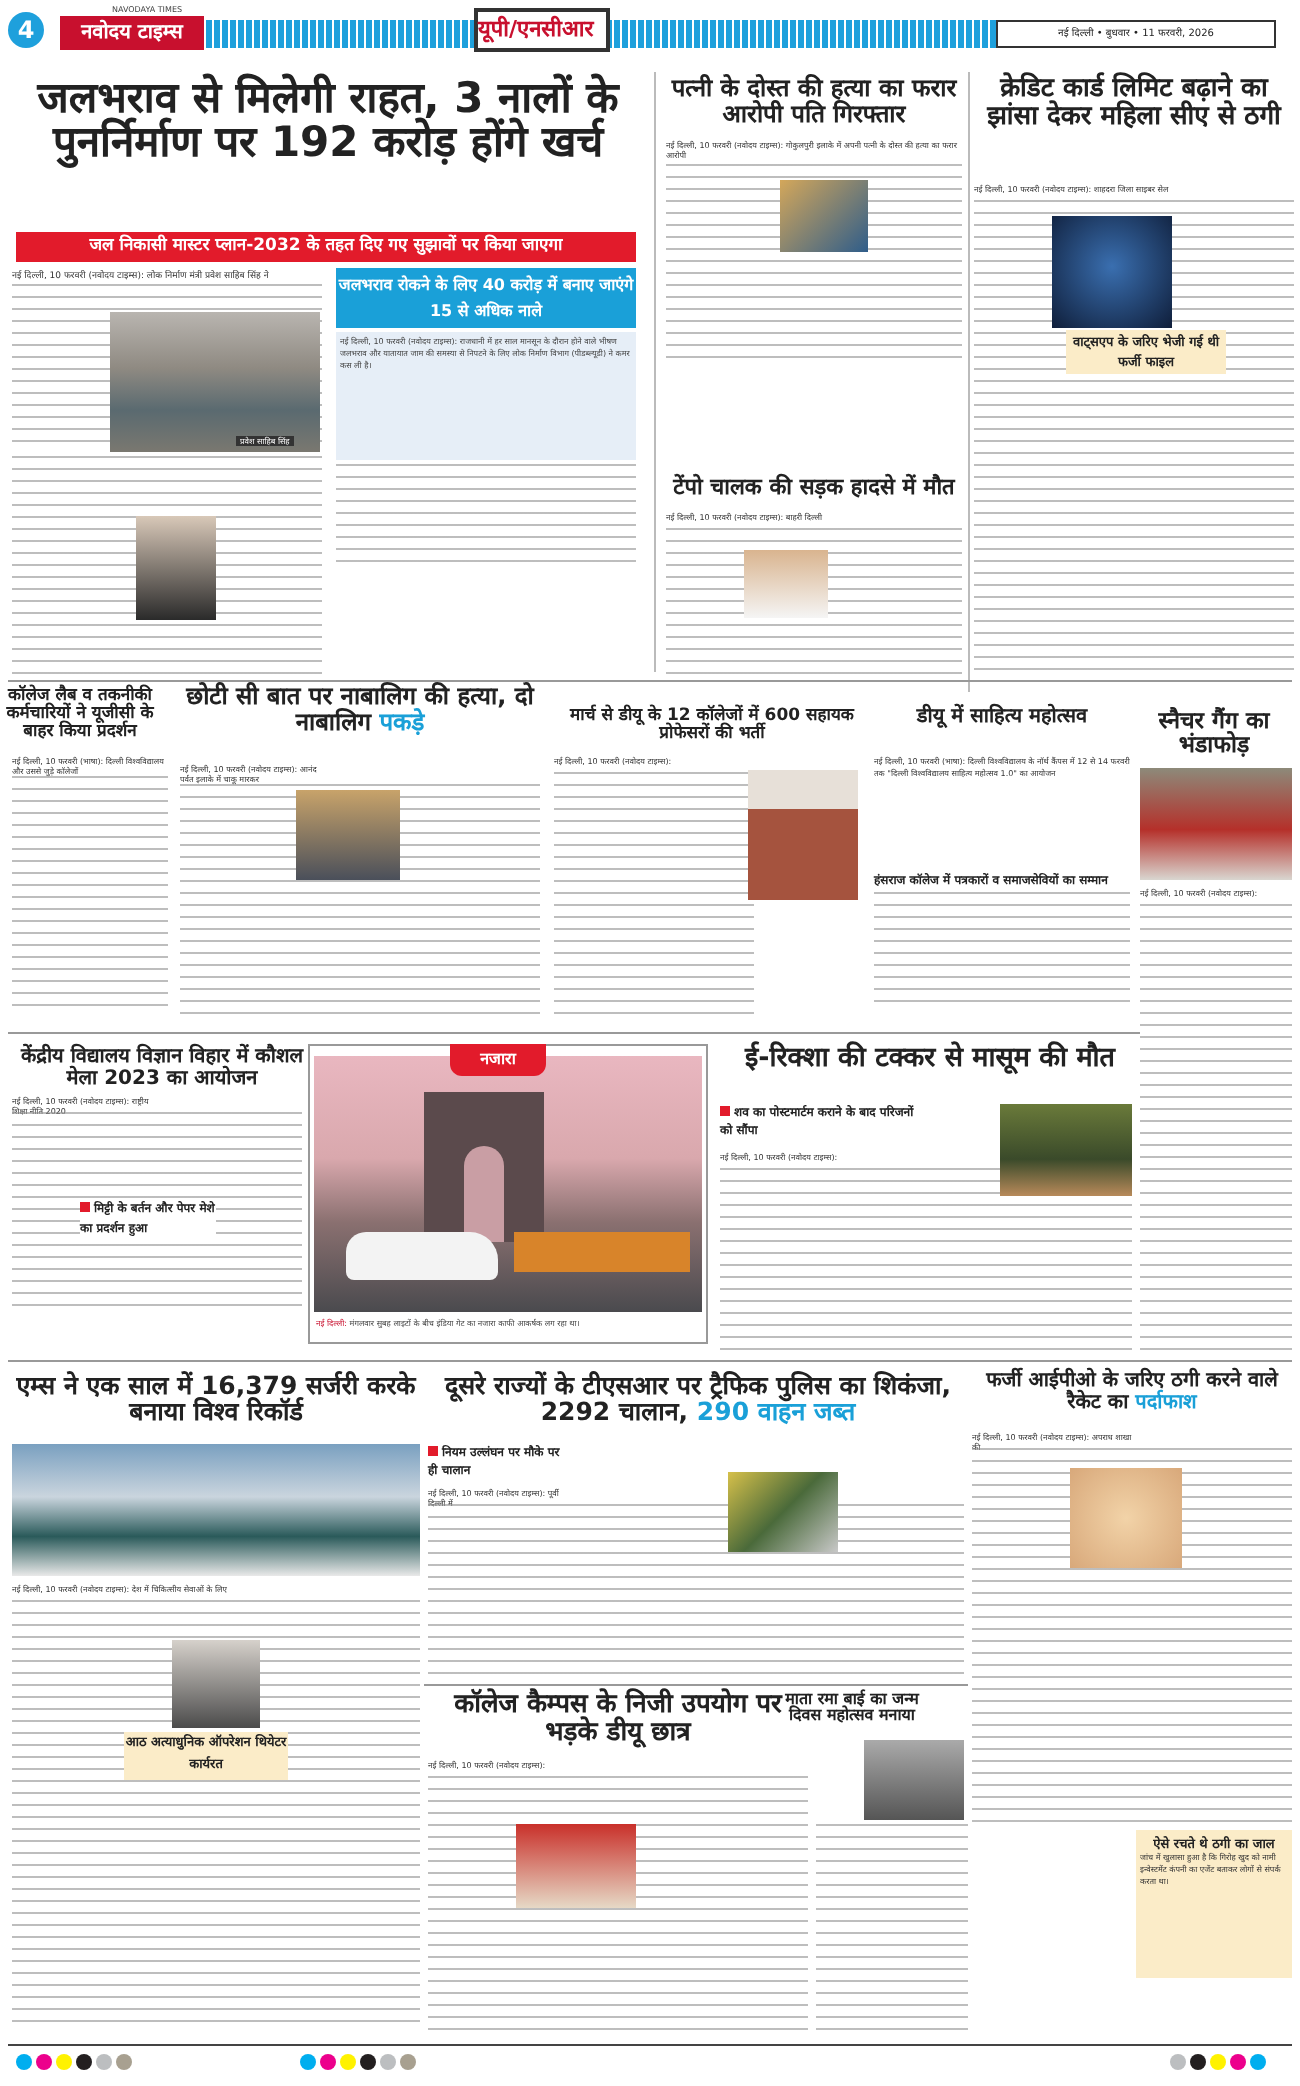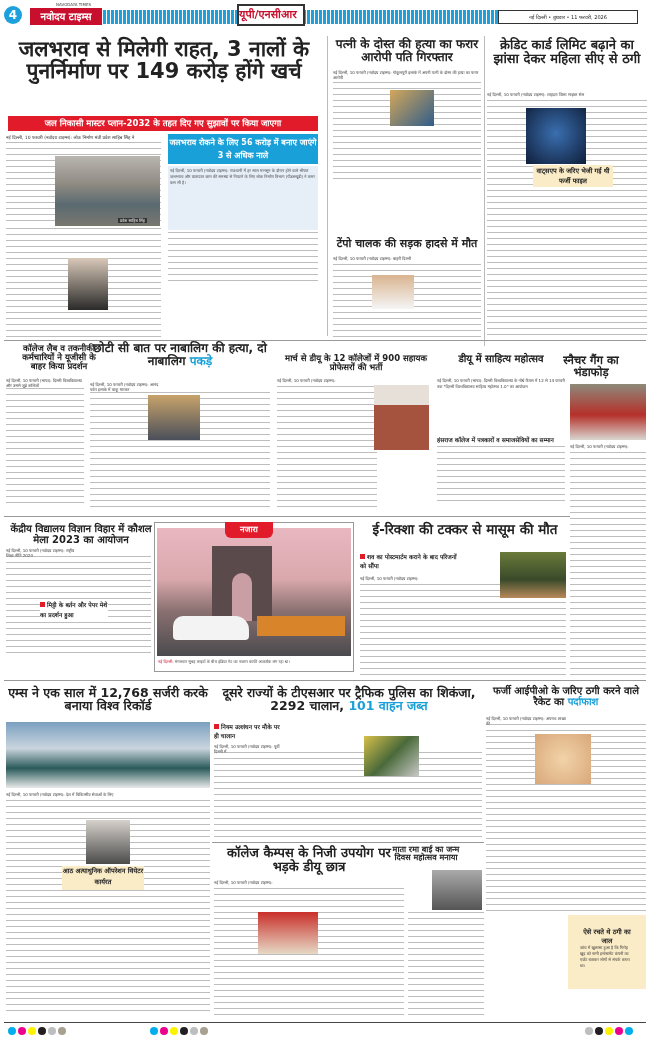--- a/index.html
+++ b/index.html
@@ -33,68 +33,68 @@
 
 <div class="abs masthead">
   <div class="abs pgnum">4</div>
   <div class="abs brandtop">NAVODAYA TIMES</div>
   <div class="abs brand">नवोदय टाइम्स</div>
   <div class="abs stripes"></div>
   <div class="abs section">यूपी/एनसीआर</div>
   <div class="abs dateline">नई दिल्ली • बुधवार • 11 फरवरी, 2026</div>
 </div>
 
-<div class="abs h1" style="left:4px;top:38px;width:320px;font-size:21px">जलभराव से मिलेगी राहत, 3 नालों के पुनर्निर्माण पर 149 करोड़ होंगे खर्च</div>
+<div class="abs h1" style="left:4px;top:38px;width:320px;font-size:21px">जलभराव से मिलेगी राहत, 3 नालों के पुनर्निर्माण पर 192 करोड़ होंगे खर्च</div>
 <div class="abs redbar" style="left:8px;top:116px;width:310px;height:15px;font-size:8.5px;line-height:15px">जल निकासी मास्टर प्लान-2032 के तहत दिए गए सुझावों पर किया जाएगा</div>
 <div class="abs cap" style="left:6px;top:134px;width:160px;font-size:4.5px">नई दिल्ली, 10 फरवरी (नवोदय टाइम्स): लोक निर्माण मंत्री प्रवेश साहिब सिंह ने</div>
 <div class="abs body" style="left:6px;top:142px;width:155px;height:80px"></div>
 <div class="abs img" style="left:55px;top:156px;width:105px;height:70px;background:linear-gradient(180deg,#b9b5b0 0%,#8f8a82 40%,#5a6a70 70%,#7a7870 100%)"></div>
 <div class="abs body" style="left:6px;top:228px;width:155px;height:110px"></div>
 <div class="abs img" style="left:68px;top:258px;width:40px;height:52px;background:linear-gradient(180deg,#d8c8b8,#2a2a2a)"></div>
 <div class="abs cap" style="left:118px;top:218px;font-size:4px;color:#fff;background:#333;padding:0 2px">प्रवेश साहिब सिंह</div>
-<div class="abs blue-box" style="left:168px;top:134px;width:150px;height:30px;font-size:8px;line-height:13px;padding-top:2px">जलभराव रोकने के लिए 56 करोड़ में बनाए जाएंगे 3 से अधिक नाले</div>
+<div class="abs blue-box" style="left:168px;top:134px;width:150px;height:30px;font-size:8px;line-height:13px;padding-top:2px">जलभराव रोकने के लिए 40 करोड़ में बनाए जाएंगे 15 से अधिक नाले</div>
 <div class="abs box-light" style="left:168px;top:166px;width:150px;height:64px;padding:2px;font-size:4px;line-height:6px;color:#444;overflow:hidden">नई दिल्ली, 10 फरवरी (नवोदय टाइम्स): राजधानी में हर साल मानसून के दौरान होने वाले भीषण जलभराव और यातायात जाम की समस्या से निपटने के लिए लोक निर्माण विभाग (पीडब्ल्यूडी) ने कमर कस ली है।</div>
 <div class="abs body" style="left:168px;top:232px;width:150px;height:50px"></div>
 
 <div class="abs h1" style="left:332px;top:38px;width:150px;font-size:12px">पत्नी के दोस्त की हत्या का फरार आरोपी पति गिरफ्तार</div>
 <div class="abs cap" style="left:333px;top:70px;width:148px;font-size:4px">नई दिल्ली, 10 फरवरी (नवोदय टाइम्स): गोकुलपुरी इलाके में अपनी पत्नी के दोस्त की हत्या का फरार आरोपी</div>
 <div class="abs body" style="left:333px;top:82px;width:148px;height:100px"></div>
 <div class="abs img" style="left:390px;top:90px;width:44px;height:36px;background:linear-gradient(135deg,#d4a75a,#2f5d8a)"></div>
 
 <div class="abs h1" style="left:486px;top:38px;width:162px;font-size:13px">क्रेडिट कार्ड लिमिट बढ़ाने का झांसा देकर महिला सीए से ठगी</div>
 <div class="abs cap" style="left:487px;top:92px;width:160px;font-size:4px">नई दिल्ली, 10 फरवरी (नवोदय टाइम्स): शाहदरा जिला साइबर सेल</div>
 <div class="abs body" style="left:487px;top:100px;width:160px;height:240px"></div>
 <div class="abs img" style="left:526px;top:108px;width:60px;height:56px;background:radial-gradient(circle at 50% 45%,#3a6fb0,#0f1e3a)"></div>
 <div class="abs" style="left:533px;top:165px;width:80px;height:22px;background:#fbecc8;font-size:6.5px;font-weight:bold;text-align:center;line-height:10px;color:#222;padding-top:1px">वाट्सएप के जरिए भेजी गई थी फर्जी फाइल</div>
 
 <div class="abs h1" style="left:332px;top:238px;width:150px;font-size:11px">टेंपो चालक की सड़क हादसे में मौत</div>
 <div class="abs cap" style="left:333px;top:256px;width:148px;font-size:4px">नई दिल्ली, 10 फरवरी (नवोदय टाइम्स): बाहरी दिल्ली</div>
 <div class="abs body" style="left:333px;top:264px;width:148px;height:74px"></div>
 <div class="abs img" style="left:372px;top:275px;width:42px;height:34px;background:linear-gradient(180deg,#d9b48f,#f5f5f5)"></div>
 
-<div class="abs h1" style="left:19px;top:344px;width:80px;font-size:8.5px">कॉलेज लैब व तकनीकी कर्मचारियों ने यूजीसी के बाहर किया प्रदर्शन</div>
+<div class="abs h1" style="left:0;top:344px;width:80px;font-size:8.5px">कॉलेज लैब व तकनीकी कर्मचारियों ने यूजीसी के बाहर किया प्रदर्शन</div>
 <div class="abs cap" style="left:6px;top:378px;width:78px;font-size:4px">नई दिल्ली, 10 फरवरी (भाषा): दिल्ली विश्वविद्यालय और उससे जुड़े कॉलेजों</div>
 <div class="abs body" style="left:6px;top:388px;width:78px;height:120px"></div>
 
 <div class="abs h1" style="left:90px;top:342px;width:180px;font-size:12px"><span>छोटी सी बात पर नाबालिग की हत्या, दो नाबालिग</span> <span class="blue">पकड़े</span></div>
 <div class="abs cap" style="left:90px;top:382px;width:70px;font-size:4px">नई दिल्ली, 10 फरवरी (नवोदय टाइम्स): आनंद पर्वत इलाके में चाकू मारकर</div>
 <div class="abs body" style="left:90px;top:392px;width:180px;height:116px"></div>
 <div class="abs img" style="left:148px;top:395px;width:52px;height:45px;background:linear-gradient(180deg,#c8a36a,#4a4f5a)"></div>
 
-<div class="abs h1" style="left:276px;top:354px;width:160px;font-size:8.5px">मार्च से डीयू के 12 कॉलेजों में 900 सहायक प्रोफेसरों की भर्ती</div>
+<div class="abs h1" style="left:276px;top:354px;width:160px;font-size:8.5px">मार्च से डीयू के 12 कॉलेजों में 600 सहायक प्रोफेसरों की भर्ती</div>
 <div class="abs cap" style="left:277px;top:378px;width:80px;font-size:4px">नई दिल्ली, 10 फरवरी (नवोदय टाइम्स):</div>
 <div class="abs body" style="left:277px;top:386px;width:100px;height:122px"></div>
 <div class="abs img" style="left:374px;top:385px;width:55px;height:65px;background:linear-gradient(180deg,#e7e0d8 30%,#a5533e 30%)"></div>
 
 <div class="abs h1" style="left:436px;top:354px;width:130px;font-size:10px">डीयू में साहित्य महोत्सव</div>
 <div class="abs cap" style="left:437px;top:378px;width:128px;font-size:4px;line-height:6px">नई दिल्ली, 10 फरवरी (भाषा): दिल्ली विश्वविद्यालय के नॉर्थ कैंपस में 12 से 14 फरवरी तक "दिल्ली विश्वविद्यालय साहित्य महोत्सव 1.0" का आयोजन</div>
 <div class="abs sub" style="left:437px;top:436px;width:128px;font-size:6px">हंसराज कॉलेज में पत्रकारों व समाजसेवियों का सम्मान</div>
 <div class="abs body" style="left:437px;top:446px;width:128px;height:58px"></div>
 
-<div class="abs h1" style="left:550px;top:354px;width:82px;font-size:11.5px">स्नैचर गैंग का भंडाफोड़</div>
+<div class="abs h1" style="left:566px;top:354px;width:82px;font-size:11.5px">स्नैचर गैंग का भंडाफोड़</div>
 <div class="abs img" style="left:570px;top:384px;width:76px;height:56px;background:linear-gradient(180deg,#8d8a7a,#b5302a 55%,#d9d6d0)"></div>
 <div class="abs cap" style="left:570px;top:444px;width:76px;font-size:4px">नई दिल्ली, 10 फरवरी (नवोदय टाइम्स):</div>
 <div class="abs body" style="left:570px;top:452px;width:76px;height:230px"></div>
 
 <div class="abs h1" style="left:6px;top:524px;width:150px;font-size:10px">केंद्रीय विद्यालय विज्ञान विहार में कौशल मेला 2023 का आयोजन</div>
 <div class="abs cap" style="left:6px;top:548px;width:72px;font-size:4px">नई दिल्ली, 10 फरवरी (नवोदय टाइम्स): राष्ट्रीय शिक्षा नीति 2020</div>
 <div class="abs body" style="left:6px;top:556px;width:145px;height:98px"></div>
 <div class="abs" style="left:40px;top:600px;width:68px;height:22px;background:#fff;font-size:6px;font-weight:bold;line-height:10px;color:#222"><span class="bullet"></span><span>मिट्टी के बर्तन और पेपर मेशे का प्रदर्शन हुआ</span></div>
 
 <div class="abs" style="left:154px;top:522px;width:200px;height:150px;border:1px solid #999;background:#fff"></div>
@@ -106,38 +106,38 @@
 </div>
 <div class="abs" style="left:225px;top:522px;width:48px;height:16px;background:#e21b2b;color:#fff;font-size:8px;font-weight:bold;text-align:center;line-height:16px;border-radius:0 0 6px 6px">नजारा</div>
 <div class="abs cap" style="left:158px;top:659px;width:194px;font-size:4px;color:#444;white-space:nowrap;overflow:hidden"><span class="red">नई दिल्ली:</span> <span>मंगलवार सुबह लाइटों के बीच इंडिया गेट का नजारा काफी आकर्षक लग रहा था।</span></div>
 
 <div class="abs h1" style="left:360px;top:522px;width:210px;font-size:13.5px">ई-रिक्शा की टक्कर से मासूम की मौत</div>
 <div class="abs sub" style="left:360px;top:552px;width:100px;font-size:6px;line-height:9px"><span class="bullet"></span><span>शव का पोस्टमार्टम कराने के बाद परिजनों को सौंपा</span></div>
 <div class="abs cap" style="left:360px;top:576px;width:60px;font-size:4px">नई दिल्ली, 10 फरवरी (नवोदय टाइम्स):</div>
 <div class="abs body" style="left:360px;top:584px;width:206px;height:92px"></div>
 <div class="abs img" style="left:500px;top:552px;width:66px;height:46px;background:linear-gradient(180deg,#6a7a3a,#3a4a2a 60%,#b88a5a)"></div>
 
-<div class="abs h1" style="left:6px;top:686px;width:204px;font-size:12.5px">एम्स ने एक साल में 12,768 सर्जरी करके बनाया विश्व रिकॉर्ड</div>
+<div class="abs h1" style="left:6px;top:686px;width:204px;font-size:12.5px">एम्स ने एक साल में 16,379 सर्जरी करके बनाया विश्व रिकॉर्ड</div>
 <div class="abs img" style="left:6px;top:722px;width:204px;height:66px;background:linear-gradient(180deg,#7aa0c0 0%,#cad5de 40%,#2a5a5a 70%,#e9e9e9)"></div>
 <div class="abs cap" style="left:6px;top:792px;width:204px;font-size:4px">नई दिल्ली, 10 फरवरी (नवोदय टाइम्स): देश में चिकित्सीय सेवाओं के लिए</div>
 <div class="abs body" style="left:6px;top:800px;width:204px;height:215px"></div>
 <div class="abs img" style="left:86px;top:820px;width:44px;height:44px;background:linear-gradient(180deg,#d6d1cb,#4b4b4b)"></div>
 <div class="abs" style="left:62px;top:866px;width:82px;height:24px;background:#fbecc8;font-size:6.5px;font-weight:bold;line-height:11px;text-align:center;color:#222">आठ अत्याधुनिक ऑपरेशन थियेटर कार्यरत</div>
 
-<div class="abs h1" style="left:214px;top:686px;width:270px;font-size:12.5px"><span>दूसरे राज्यों के टीएसआर पर ट्रैफिक पुलिस का शिकंजा, 2292 चालान,</span> <span class="blue">101 वाहन जब्त</span></div>
+<div class="abs h1" style="left:214px;top:686px;width:270px;font-size:12.5px"><span>दूसरे राज्यों के टीएसआर पर ट्रैफिक पुलिस का शिकंजा, 2292 चालान,</span> <span class="blue">290 वाहन जब्त</span></div>
 <div class="abs sub" style="left:214px;top:722px;width:70px;font-size:6px;line-height:9px"><span class="bullet"></span><span>नियम उल्लंघन पर मौके पर ही चालान</span></div>
 <div class="abs cap" style="left:214px;top:744px;width:70px;font-size:4px">नई दिल्ली, 10 फरवरी (नवोदय टाइम्स): पूर्वी दिल्ली में</div>
 <div class="abs body" style="left:214px;top:752px;width:268px;height:90px"></div>
 <div class="abs img" style="left:364px;top:736px;width:55px;height:40px;background:linear-gradient(135deg,#d6c04a,#4a6a3a 50%,#c8c8c8)"></div>
 
 <div class="abs h1" style="left:484px;top:686px;width:164px;font-size:10px"><span>फर्जी आईपीओ के जरिए ठगी करने वाले रैकेट का</span> <span class="blue">पर्दाफाश</span></div>
 <div class="abs cap" style="left:486px;top:716px;width:80px;font-size:4px">नई दिल्ली, 10 फरवरी (नवोदय टाइम्स): अपराध शाखा की</div>
 <div class="abs body" style="left:486px;top:724px;width:160px;height:192px"></div>
 <div class="abs img" style="left:535px;top:734px;width:56px;height:50px;background:radial-gradient(circle,#f2d3a8,#d8a87a)"></div>
-<div class="abs" style="left:568px;top:915px;width:78px;height:74px;background:#fbecc8;padding:12px">
+<div class="abs" style="left:568px;top:915px;width:78px;height:74px;background:#fbecc8;padding:2px">
   <div style="font-size:6.5px;font-weight:bold;text-align:center;color:#222">ऐसे रचते थे ठगी का जाल</div>
   <div style="font-size:4px;line-height:6px;color:#333">जांच में खुलासा हुआ है कि गिरोह खुद को नामी इन्वेस्टमेंट कंपनी का एजेंट बताकर लोगों से संपर्क करता था।</div>
 </div>
 
 <div class="abs h1" style="left:214px;top:846px;width:190px;font-size:13px">कॉलेज कैम्पस के निजी उपयोग पर भड़के डीयू छात्र</div>
 <div class="abs cap" style="left:214px;top:880px;width:80px;font-size:4px">नई दिल्ली, 10 फरवरी (नवोदय टाइम्स):</div>
 <div class="abs body" style="left:214px;top:888px;width:190px;height:128px"></div>
 <div class="abs img" style="left:258px;top:912px;width:60px;height:42px;background:linear-gradient(180deg,#c9302a,#e6d9c6)"></div>
 
 <div class="abs h1" style="left:388px;top:846px;width:76px;font-size:8px">माता रमा बाई का जन्म दिवस महोत्सव मनाया</div>

